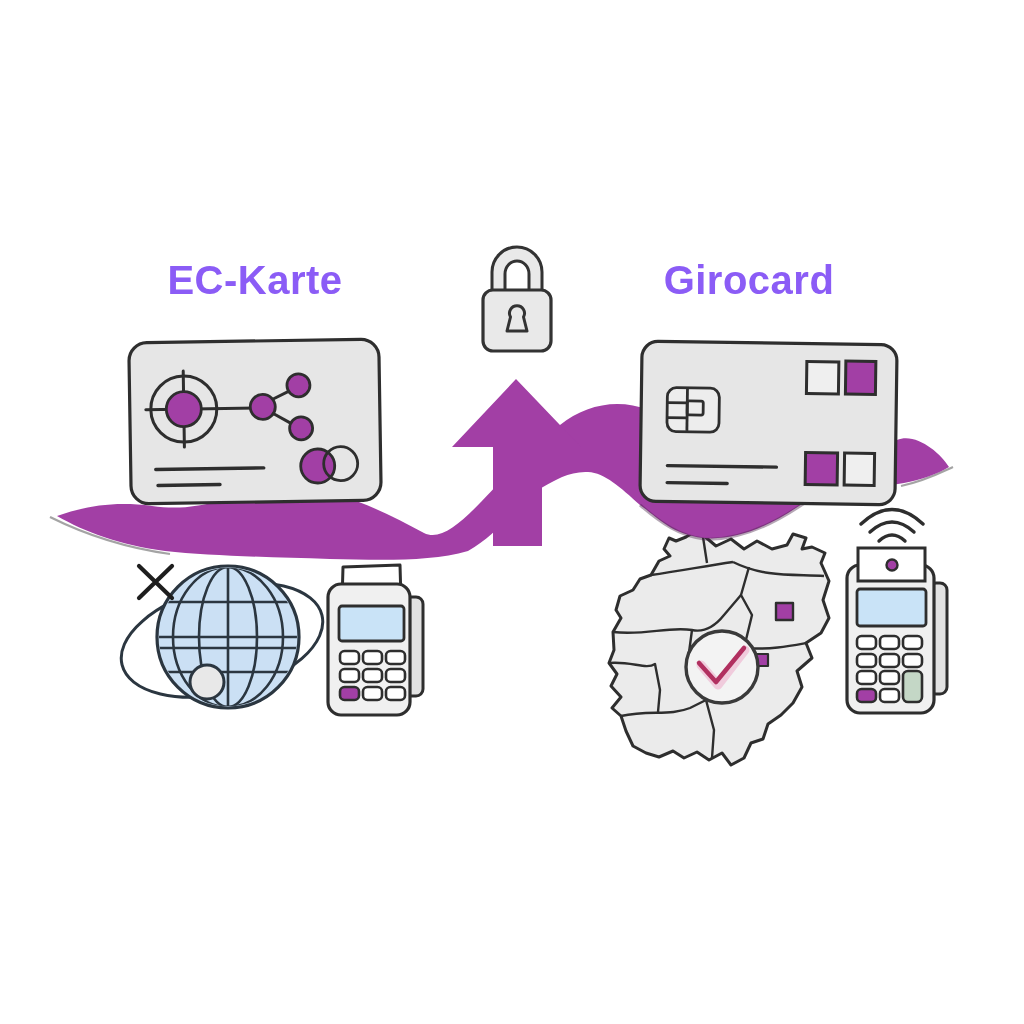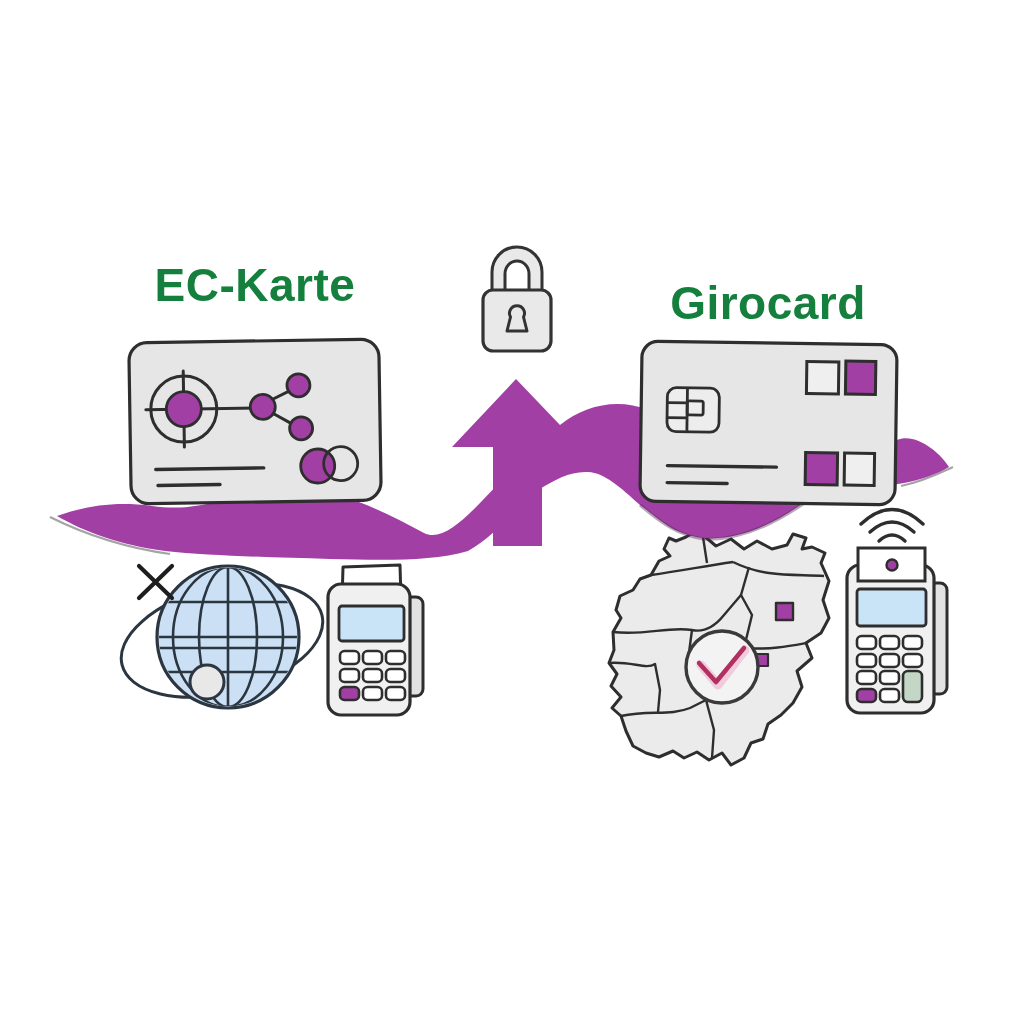--- a/index.html
+++ b/index.html
@@ -1,22 +1,22 @@
 <!DOCTYPE html>
 <html style="--accent-purple: #A23FA5; --outline-dark: #2E2E2E; --card-gray: #E6E6E6; --lock-gray: #E9E9E9; --map-gray: #EBEBEB; --globe-blue: #CBE0F4; --globe-line: #2B3640; --screen-blue: #C9E3F7; --terminal-gray: #F0F0F0; --key-green: #C4D7C6; --check-red: #B13060; --check-pink: #F0CBDC; --white: #FFFFFF;"><head>
 <meta charset="utf-8">
 <style>
   html,body{margin:0;padding:0;background:#fff;}
   #stage{position:relative;width:1024px;height:1024px;background:#ffffff;overflow:hidden;
          font-family:"Liberation Sans",sans-serif;}
   #art{position:absolute;left:0;top:0;}
-  .label{position:absolute;font-weight:700;font-size:46px;color:#15803d;text-align:center;
+  .label{position:absolute;font-weight:700;font-size:40px;color:#8b5cf6;text-align:center;
          letter-spacing:.5px;font-family:"Liberation Sans",sans-serif;}
   #label-left{left:105px;top:258px;width:300px;}
-  #label-right{left:623px;top:258px;width:290px;margin-top:18px;}
+  #label-right{left:604px;top:258px;width:290px;}
 </style>
 </head>
 <body>
 
 <div id="stage">
 
   <svg id="art" width="1024" height="1024" viewBox="0 0 1024 1024">
 
     <g stroke="var(--outline-dark)" stroke-width="3" stroke-linejoin="round" fill="var(--map-gray)">
       <path d="

